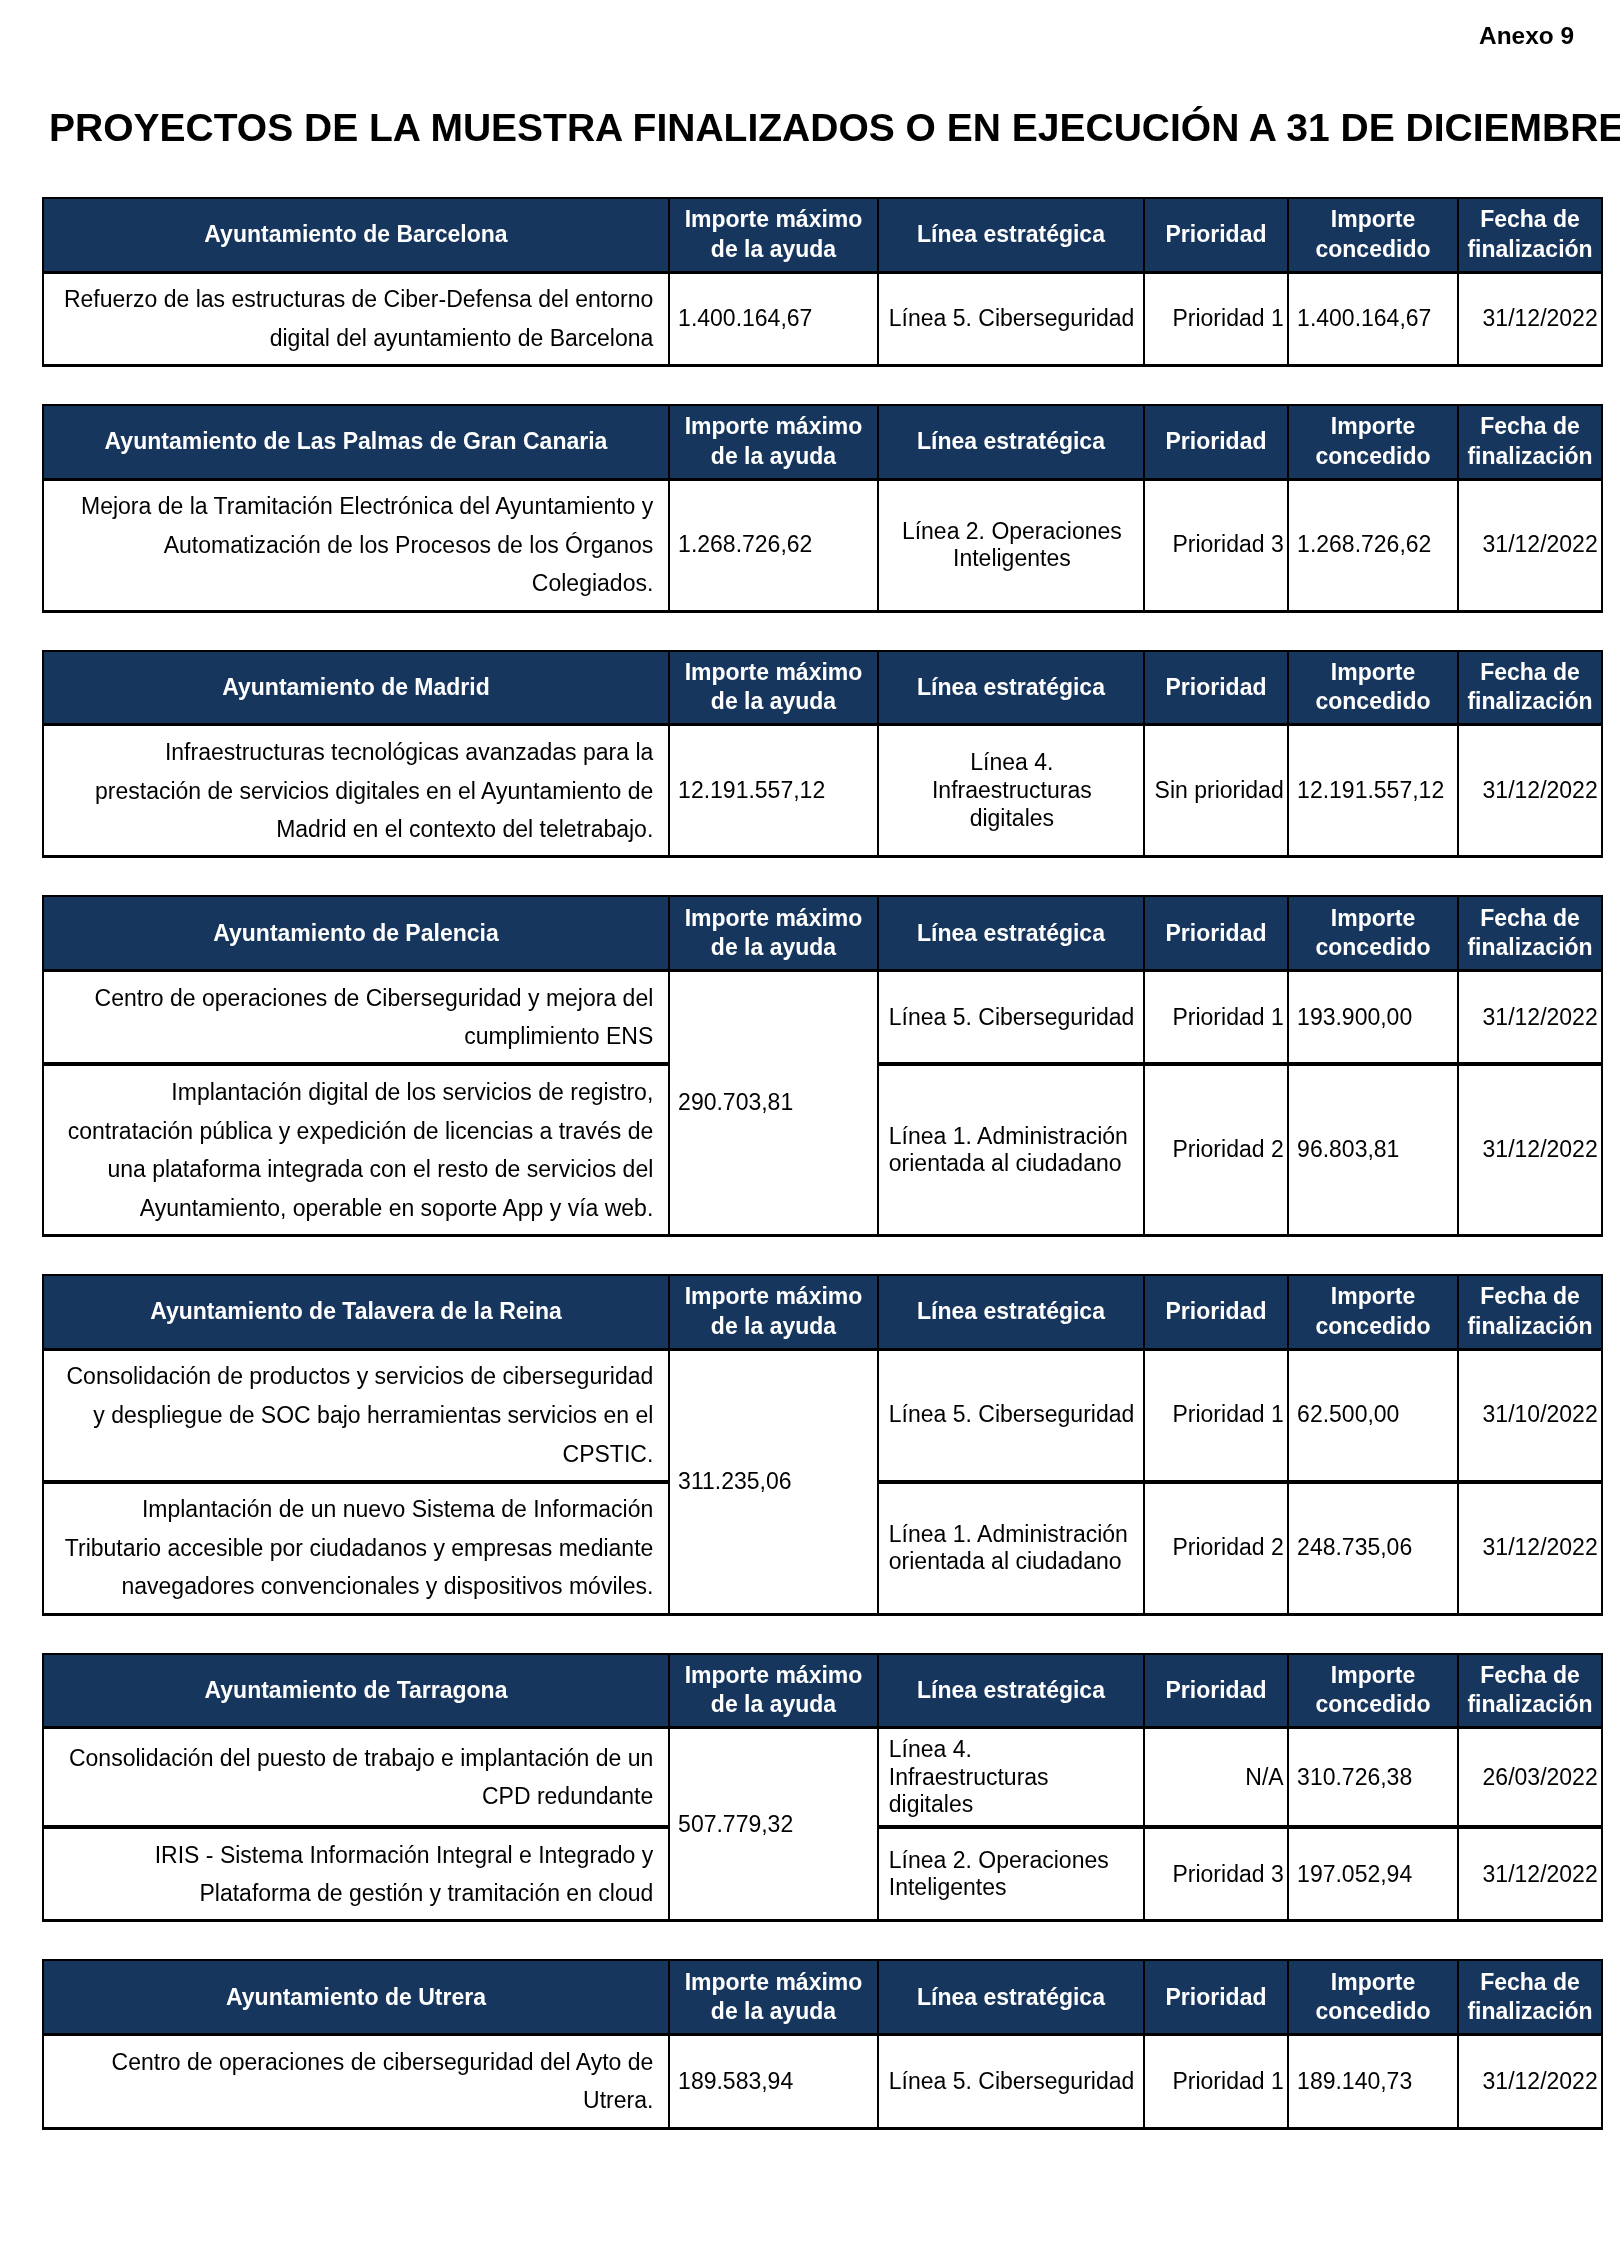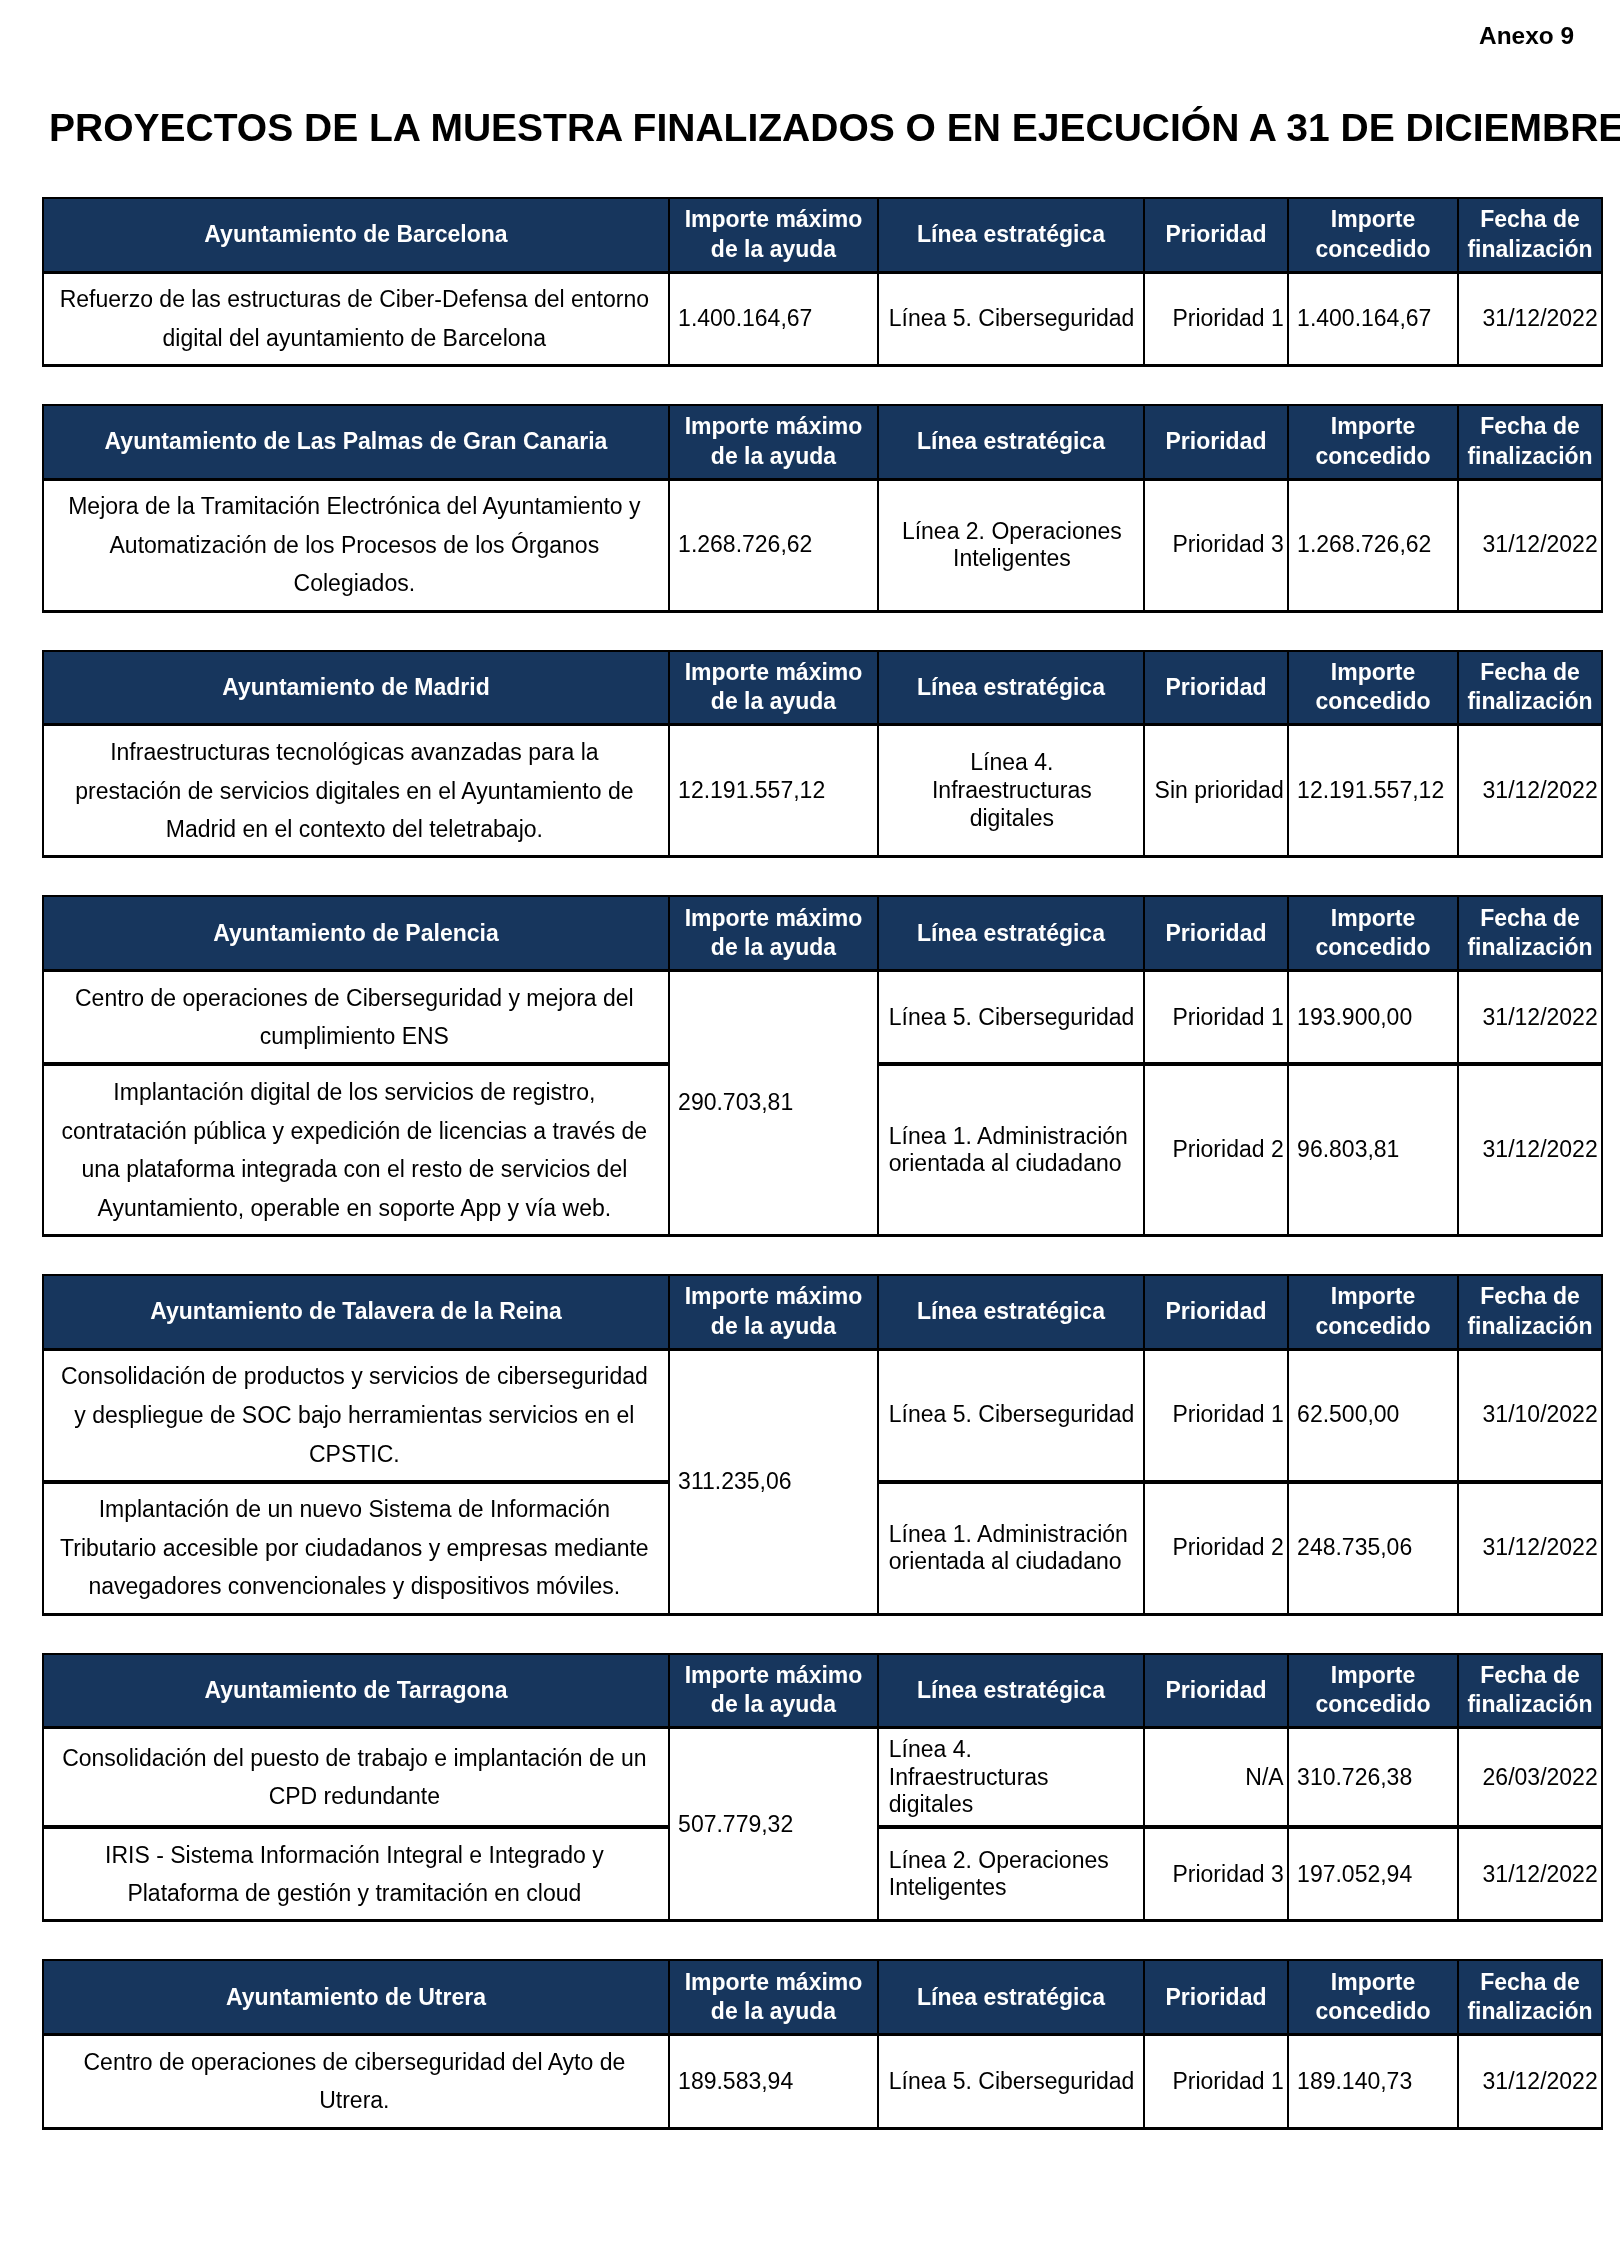--- a/index.html
+++ b/index.html
@@ -58,21 +58,21 @@
     box-sizing: border-box;
   }
   table.muni td {
     border: 2.4px solid #000;
     font-size: 23px;
     vertical-align: middle;
     background: #ffffff;
     height: 52px;
     box-sizing: border-box;
   }
-  td.desc   { text-align: center;  padding: 6.5px 14.7px 6.5px 11.4px; line-height: 1.68; }
+  td.desc   { text-align: right;  padding: 6.5px 14.7px 6.5px 11.4px; line-height: 1.68; }
   td.amount { text-align: left; padding: 6.5px 8.1px;          line-height: 1.2;  }
   td.linea  { text-align: left;  padding: 6.5px 8.1px 6.5px 9.8px; line-height: 1.2;  }
   td.linea.center { text-align: center; }
   td.prio, td.fecha { text-align: right; padding: 6.5px 3.3px; line-height: 1.2; }
   tr.divide td { border-top: 4.1px solid #000; }
 </style>
 </head>
 <body style="--hdr-bg: #17365D; --hdr-fg: #FFFFFF;">
 
 <div class="annex">Anexo 9</div>

